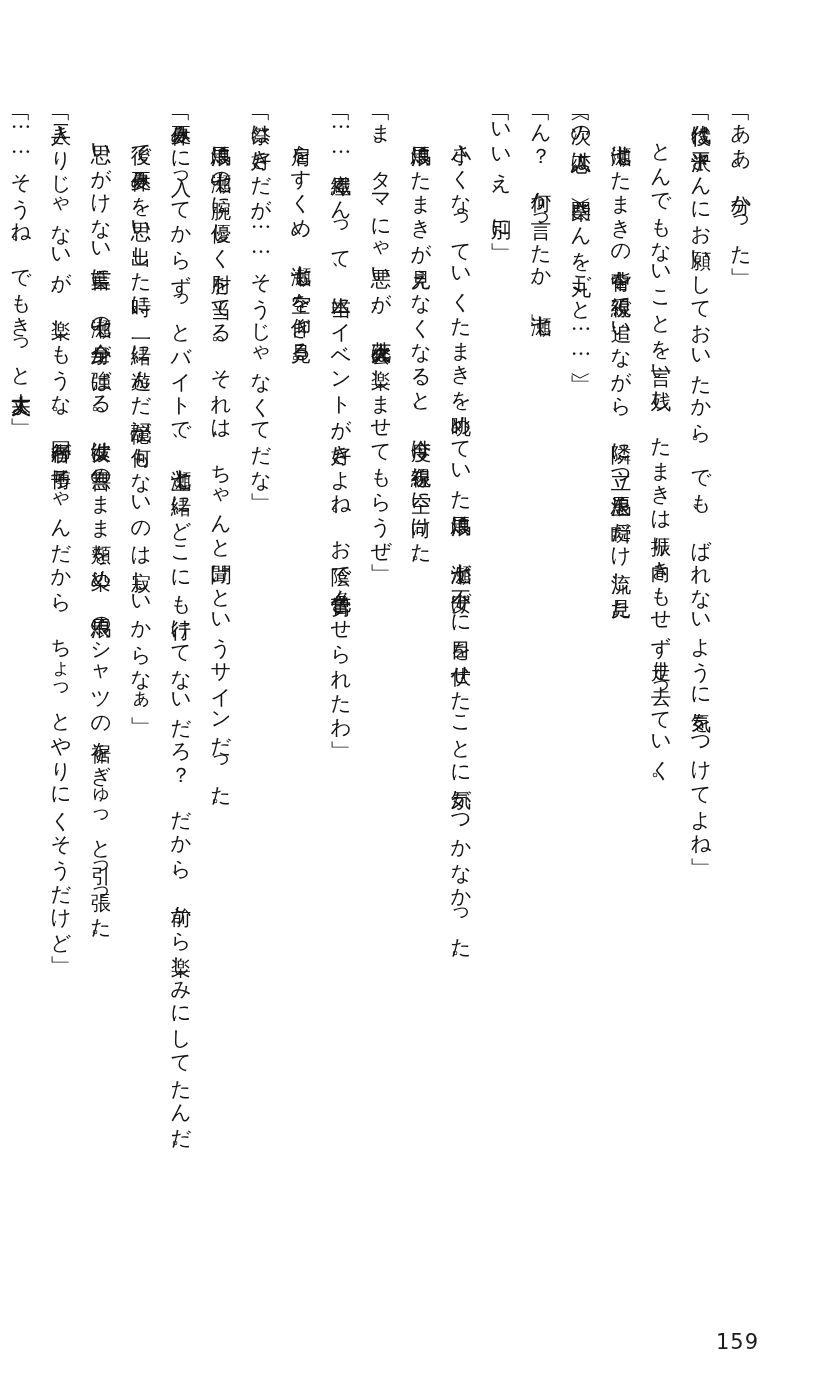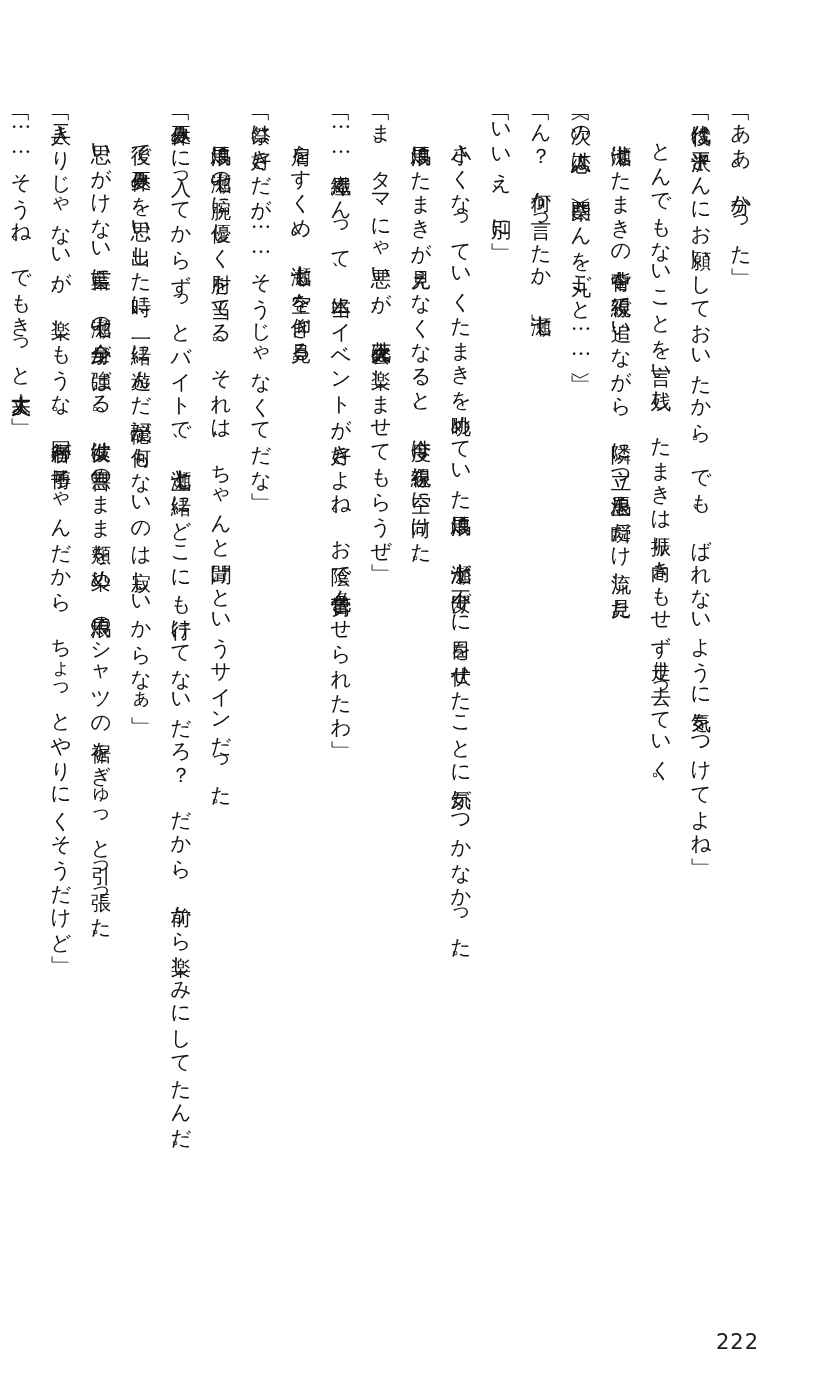--- a/index.html
+++ b/index.html
@@ -85,15 +85,15 @@
       <p>「祭は好きだが……そうじゃなくてだな」</p>
       <p class="indent">浪馬は七瀬の腕に優しく肘を当てる。それは、ちゃんと聞けというサインだった。</p>
       <p>「夏休みに入ってからずっとバイトで、七瀬と一緒にどこにも行けてないだろ？　だから、前から楽しみにしてたんだ。</p>
       <p class="indent">後で夏休みを思い出した時に、一緒に遊んだ記憶が何もないのは寂しいからなぁ」</p>
       <p class="indent">思いがけない言葉に、七瀬の全身が強ばる。彼女は無言のまま頬を染め、浪馬のシャツの裾をぎゅっと引っ張った。</p>
       <p>「二人きりじゃないが、楽しもうな。同行者が博子ちゃんだから、ちょっとやりにくそうだけど」</p>
       <p>「……そうね。でもきっと大丈夫よ」</p>
       <p class="indent">七瀬は、浴衣が入った手提げ袋を抱きしめ、微笑んだ。</p>
     </div>
 
-  <div id="page-number">222</div>
+  <div id="page-number">159</div>
 
 </div>
 
 </body></html>

